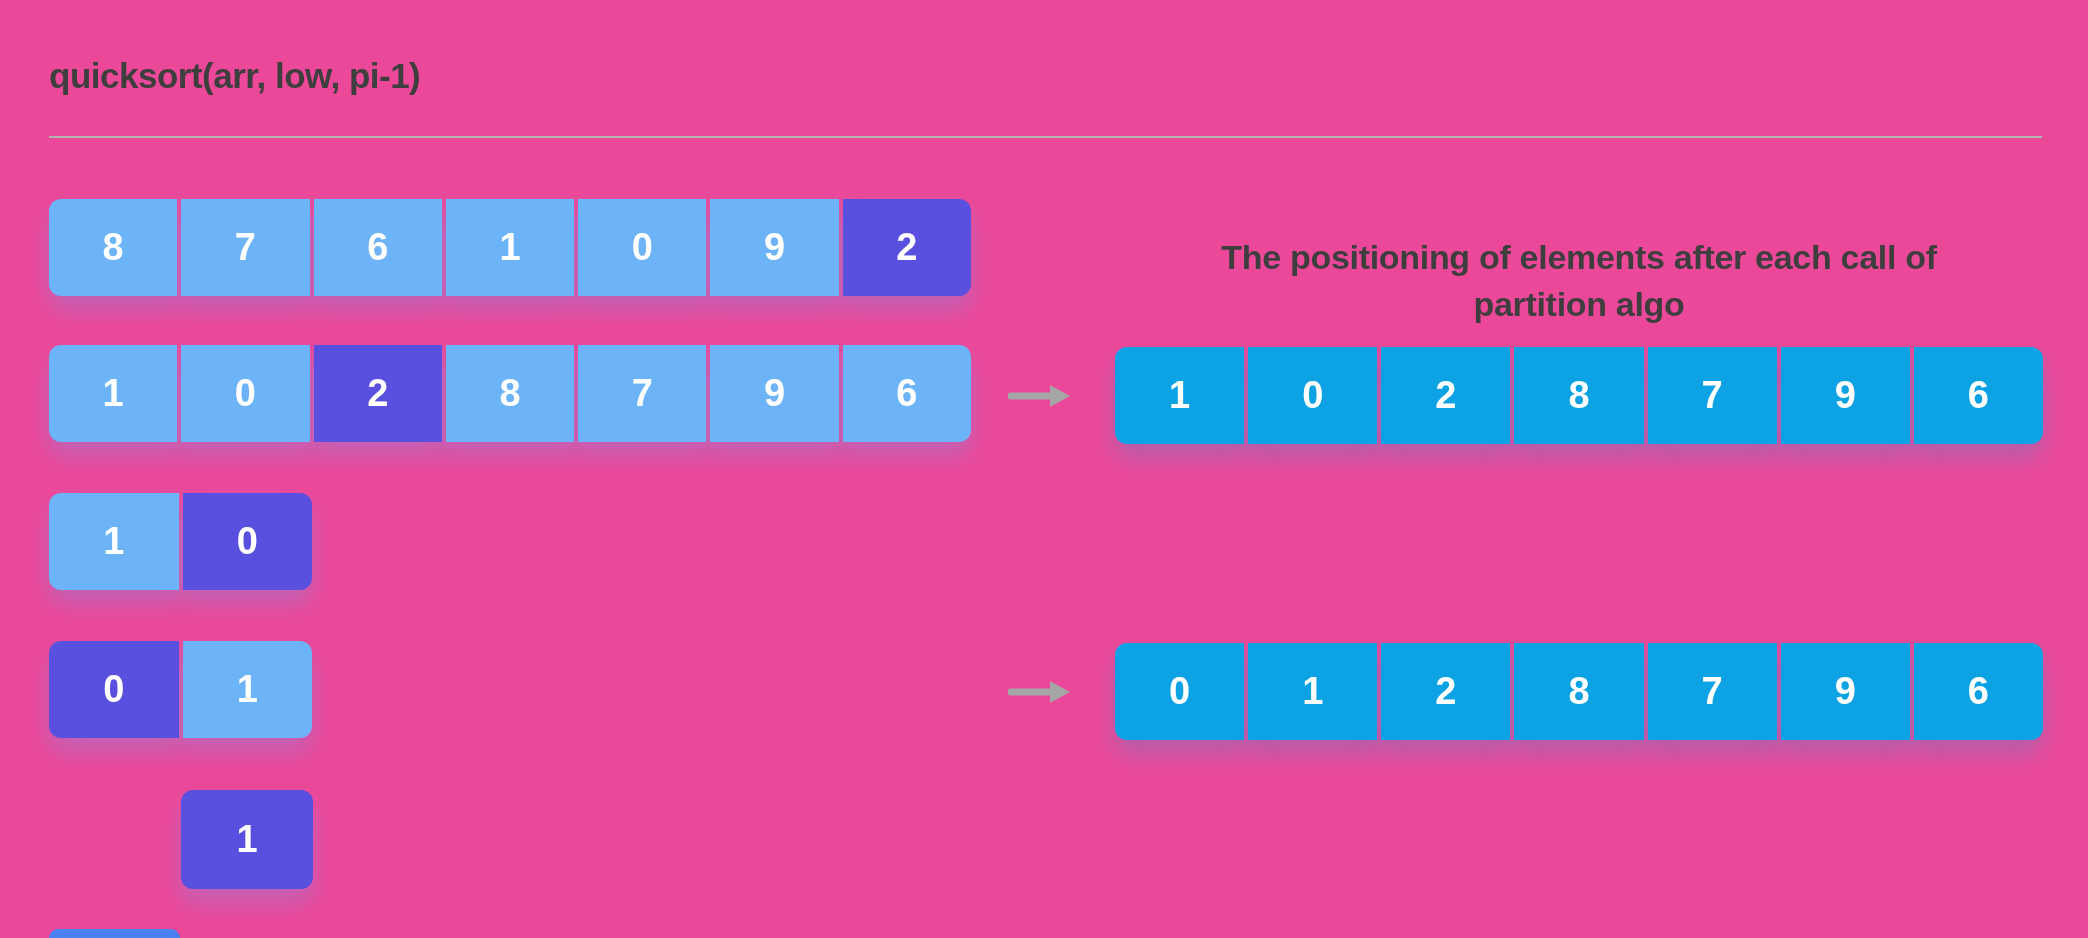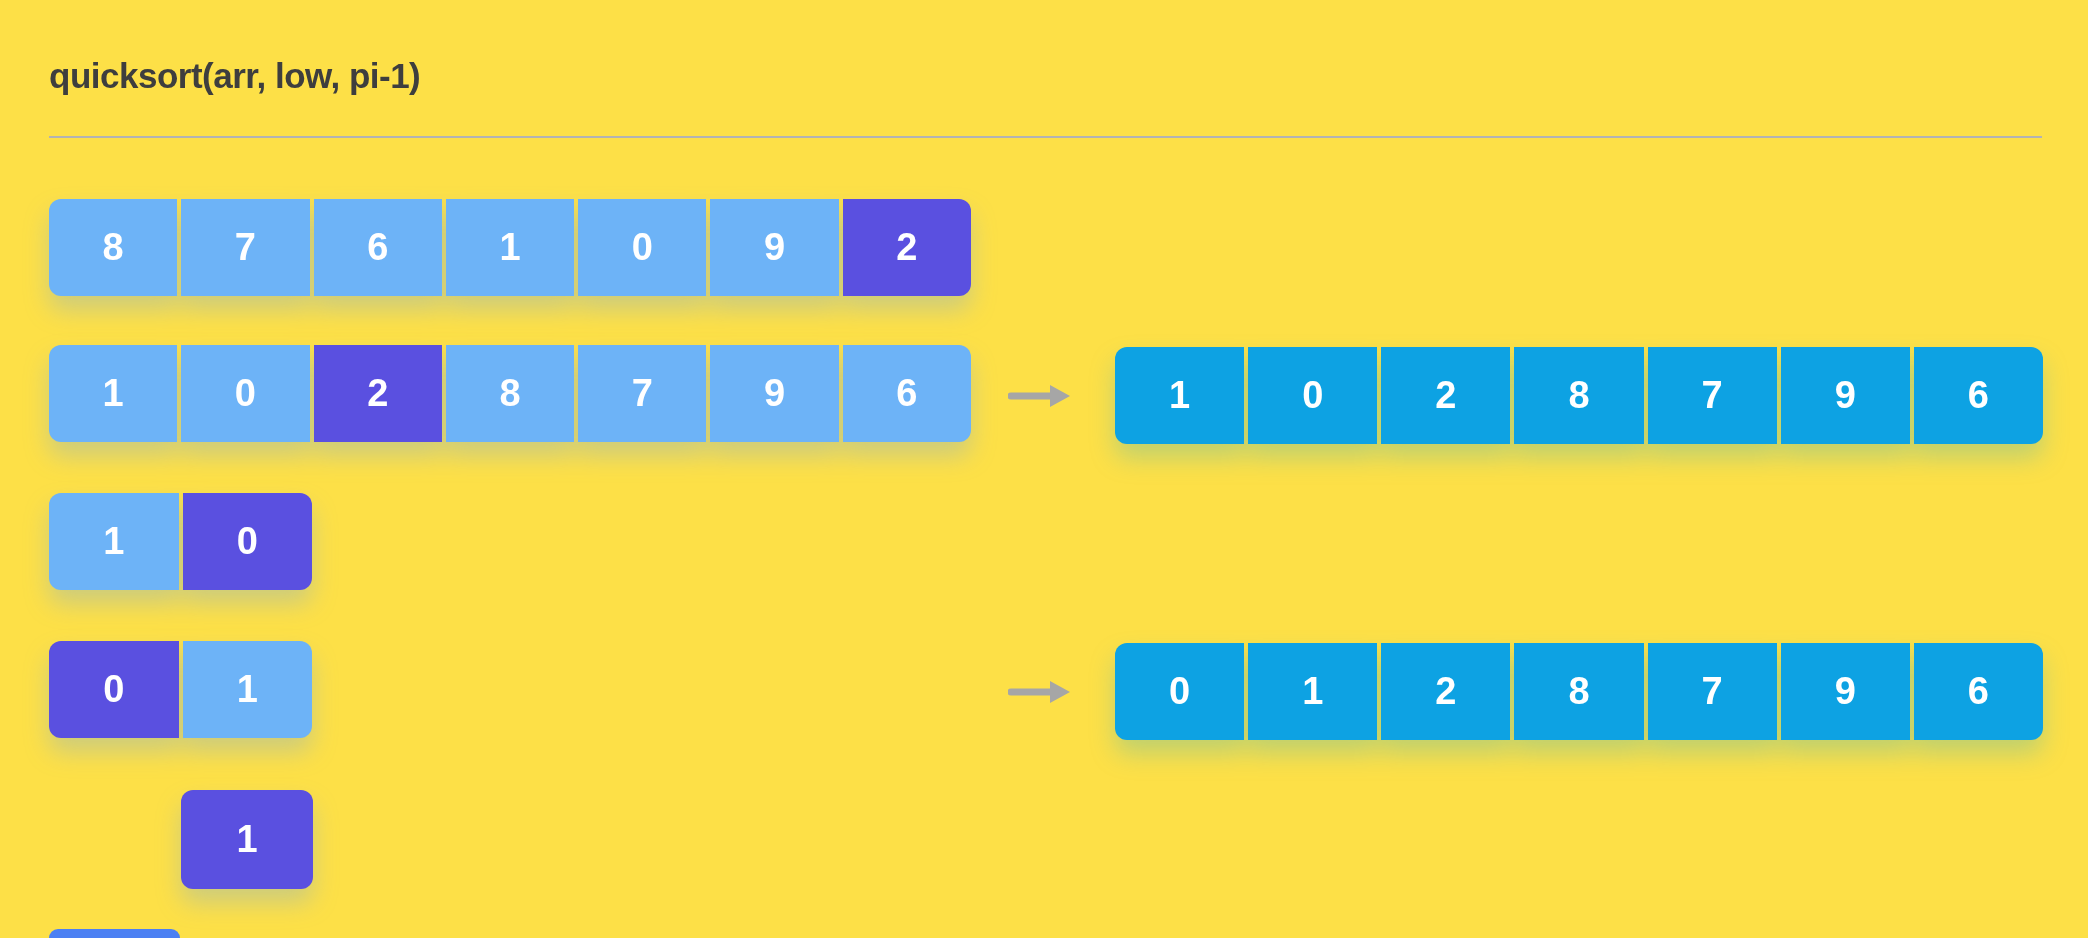--- a/index.html
+++ b/index.html
@@ -2,21 +2,21 @@
 <html style="--light-blue: #6db3f7; --pivot-purple: #5a50e0; --result-cyan: #0da2e3; --arrow-gray: #a6a6a6; --text-dark: #3e3e3e; --divider-gray: #b3b3b3;"><head>
 <meta charset="utf-8">
 <style>
   :root{
     --light-blue:#6db3f7; --pivot-purple:#5a50e0; --result-cyan:#0da2e3;
     --arrow-gray:#a6a6a6; --text-dark:#3e3e3e; --divider-gray:#b3b3b3;
   }
   html,body{margin:0;padding:0;background:#ffffff;}
   .canvas{
     position:relative; width:2088px; height:938px; overflow:hidden;
-    font-family:"Liberation Sans", sans-serif; background:#fde047;
+    font-family:"Liberation Sans", sans-serif; background:#ec4899;
   }
   .title{
     position:absolute; left:49px; top:56px;
     font-size:35px; font-weight:bold; color:var(--text-dark); letter-spacing:-0.5px;
   }
   .divider{
     position:absolute; left:49px; top:136px; width:1993px; height:2px;
     background:var(--divider-gray);
   }
   .array-row{
@@ -94,20 +94,24 @@
 
   <svg class="arrow arrow1" viewBox="0 0 64 26">
     <line x1="3" y1="13" x2="42" y2="13" stroke="currentColor" stroke-width="7" stroke-linecap="round"></line>
     <polygon points="42,2 62,13 42,24" fill="currentColor"></polygon>
   </svg>
   <svg class="arrow arrow2" viewBox="0 0 64 26">
     <line x1="3" y1="13" x2="42" y2="13" stroke="currentColor" stroke-width="7" stroke-linecap="round"></line>
     <polygon points="42,2 62,13 42,24" fill="currentColor"></polygon>
   </svg>
 
+  <div class="heading">
+    <span>The positioning of elements after each call of</span>
+    <span>partition algo</span>
+  </div>
 
   <div class="array-row res1 result">
       <div class="cell cyan">1</div>
       <div class="cell cyan">0</div>
       <div class="cell cyan">2</div>
       <div class="cell cyan">8</div>
       <div class="cell cyan">7</div>
       <div class="cell cyan">9</div>
       <div class="cell cyan">6</div>
     </div>

